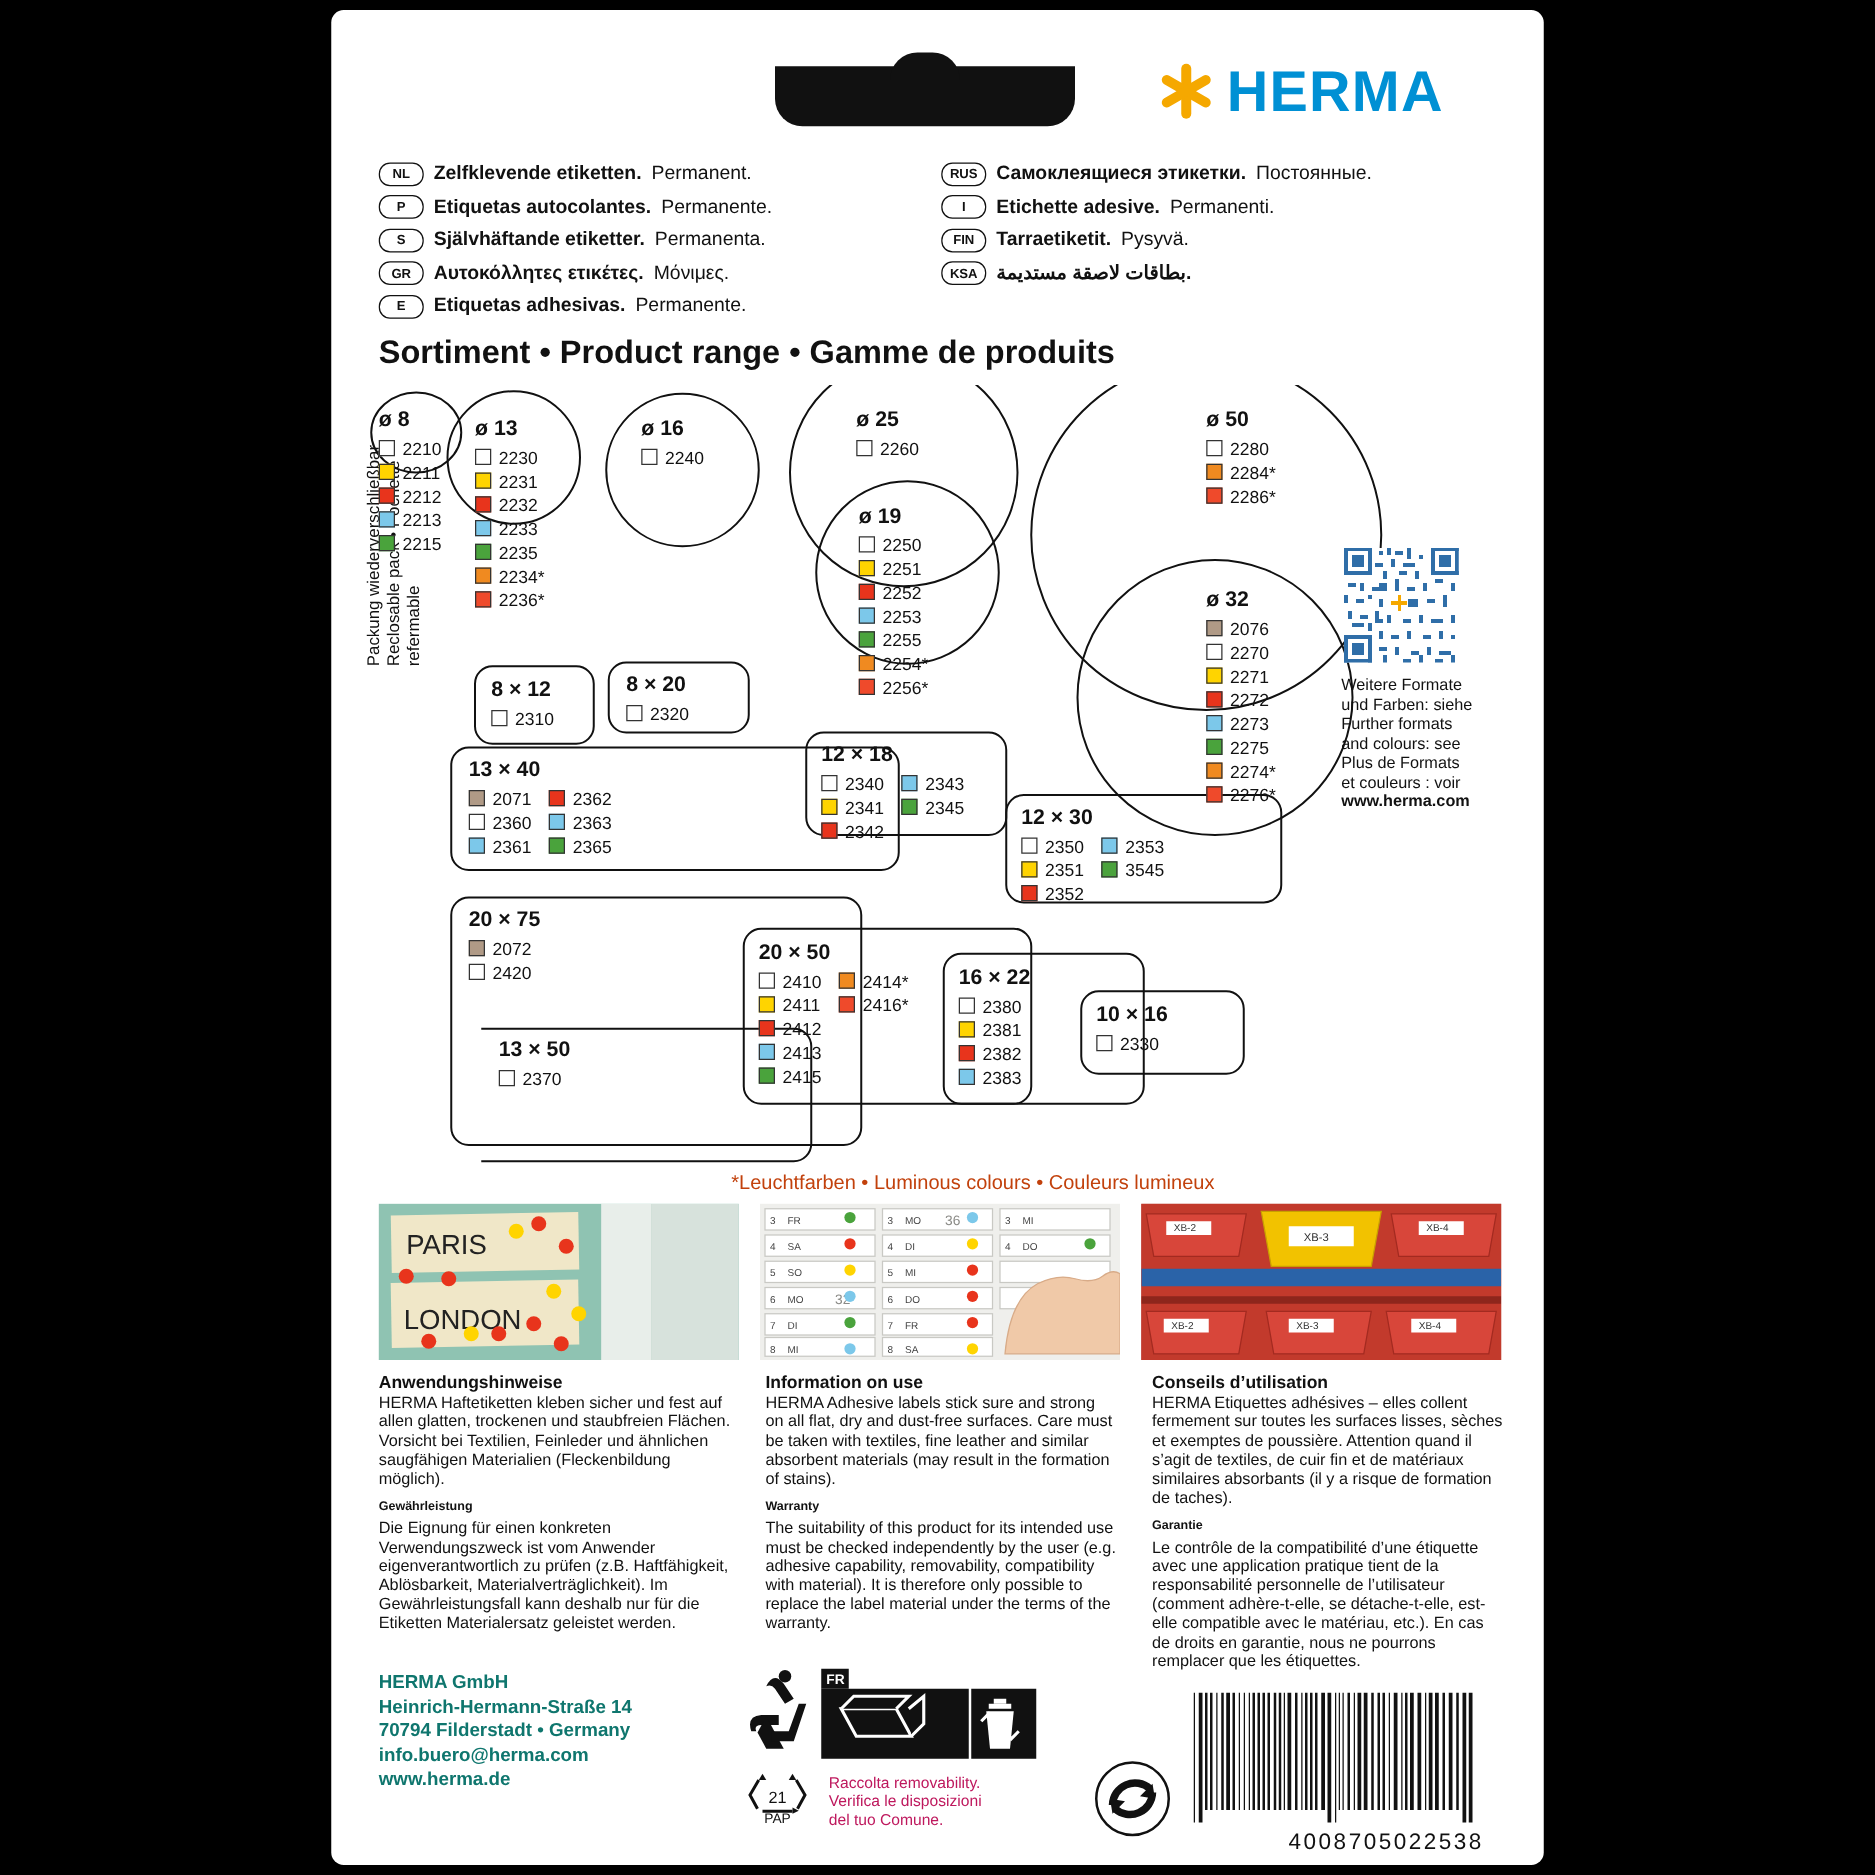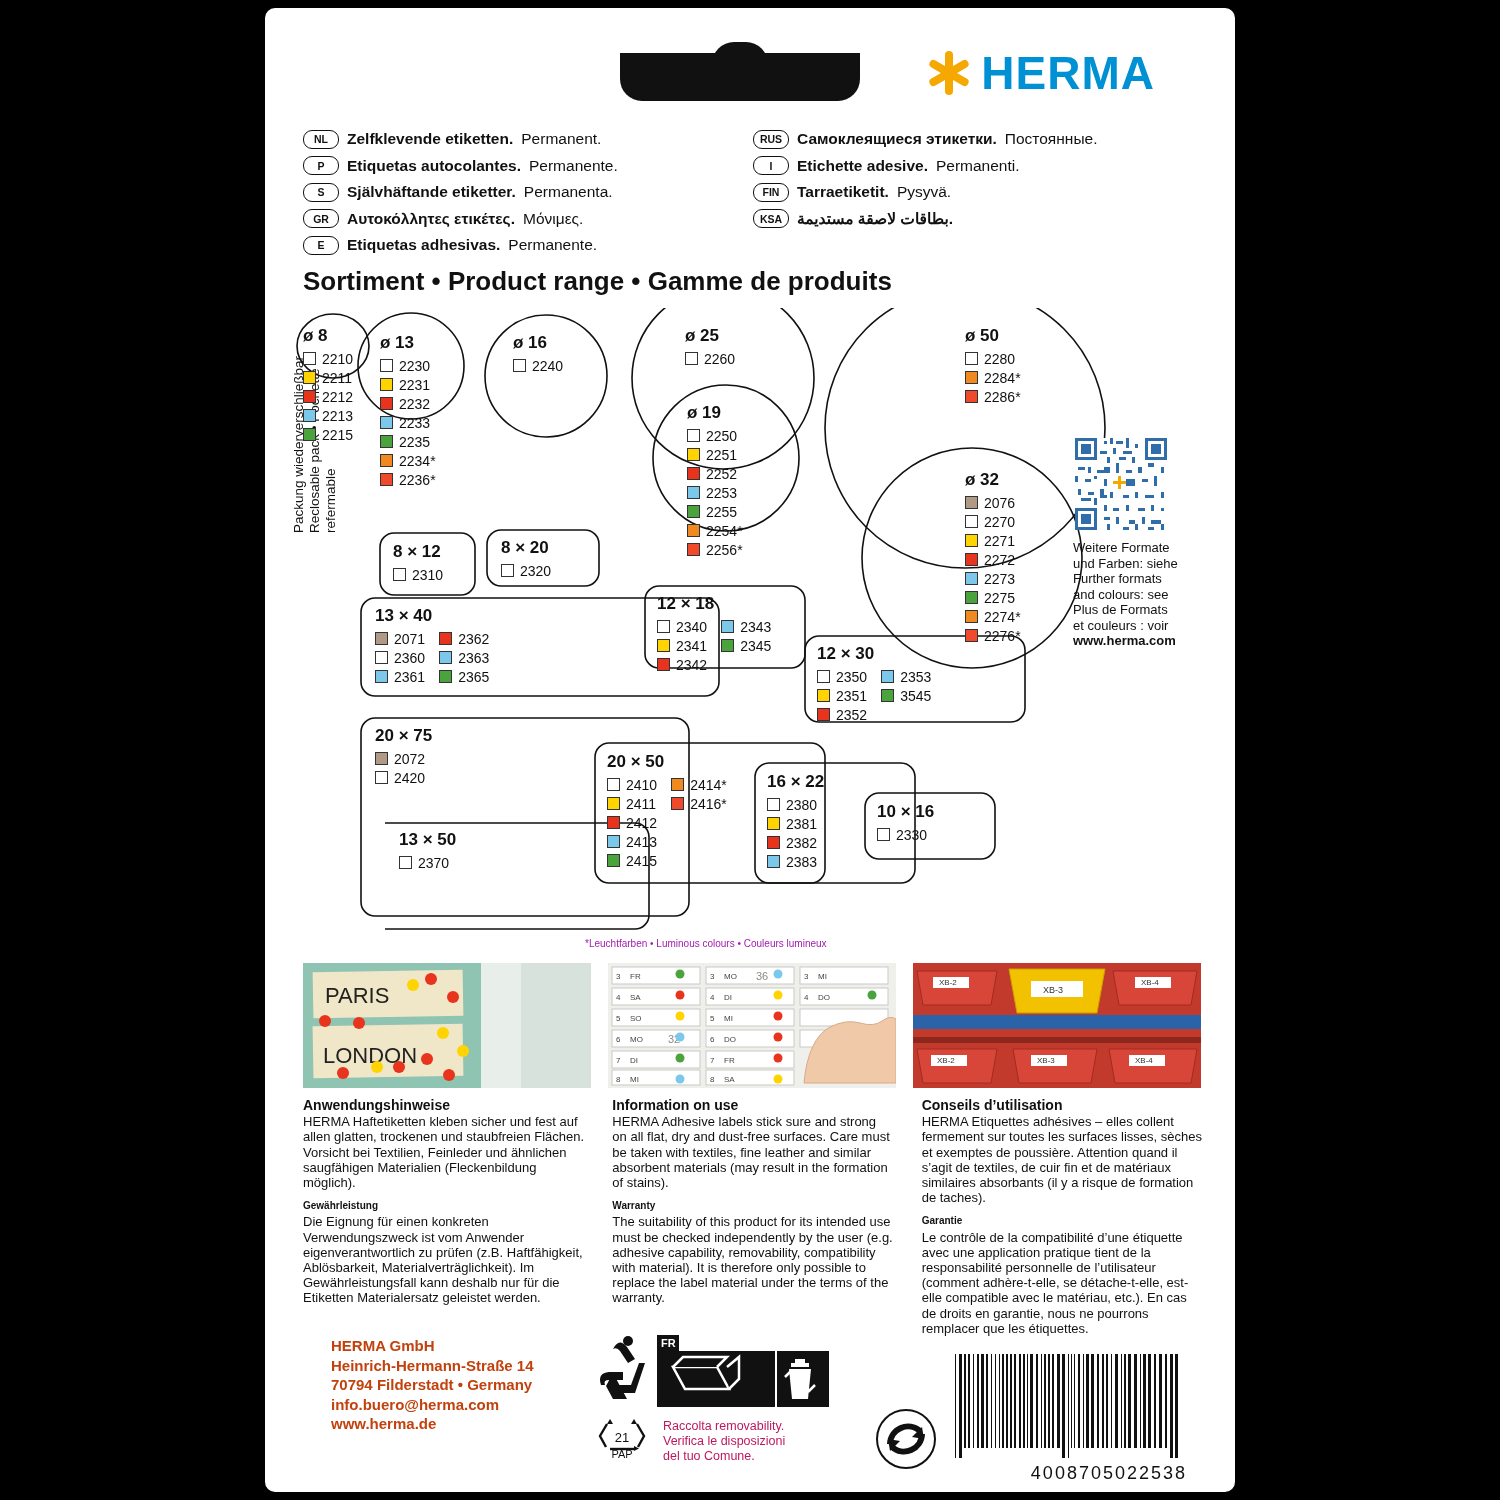--- a/index.html
+++ b/index.html
@@ -30,35 +30,35 @@
   .items{margin-top:3px;}
   .it{display:flex;align-items:center;gap:6px;height:19px;font-size:14px;color:#111;}
   .sw{width:13px;height:13px;border:1.2px solid #333;box-sizing:border-box;flex:none;}
   .twocol{display:flex;gap:14px;}
 
   .vert{position:absolute;left:26px;top:525px;width:200px;transform:rotate(-90deg);transform-origin:left top;font-size:13.5px;color:#111;line-height:16px;}
 
   .qr{position:absolute;left:810px;top:430px;width:92px;height:92px;}
   .qrnote{position:absolute;left:808px;top:532px;width:140px;font-size:13px;line-height:15.5px;color:#111;}
 
-  .lumnote{position:absolute;left:320px;top:930px;font-size:10px;color:#a21caf;}
+  .lumnote{position:absolute;left:320px;top:930px;font-size:16px;color:#c2410c;}
 
   .photos{position:absolute;left:38px;top:955px;width:900px;height:125px;display:flex;gap:17px;}
   .photo{width:288px;height:125px;overflow:hidden;position:relative;}
   .p1{background:linear-gradient(180deg,#b9d6cf 0%,#a9cfc6 100%);}
   .p2{background:#f2f2f0;}
   .p3{background:#b8342a;}
 
   .infocols{position:absolute;left:38px;top:1090px;width:900px;display:flex;gap:28px;font-size:13px;line-height:15.2px;color:#111;}
   .infocol{width:288px;}
   .infocol h4{margin:0 0 1px 0;font-size:14px;font-weight:bold;}
   .infocol h5{margin:8px 0 1px 0;font-size:10px;font-weight:bold;}
   .infocol p{margin:0;}
 
-  .addr{position:absolute;left:38px;top:1328px;font-size:15px;line-height:19.5px;color:#c2410c;font-weight:bold;margin-left:28px;}
+  .addr{position:absolute;left:38px;top:1328px;font-size:15px;line-height:19.5px;color:#0f766e;font-weight:bold;}
 
   .recycle{position:absolute;left:330px;top:1325px;width:270px;height:75px;}
   .pap{position:absolute;left:328px;top:1405px;width:300px;font-size:12.5px;line-height:15px;color:#be185d;}
   .greendot{position:absolute;left:600px;top:1405px;width:62px;height:62px;}
   .barcode{position:absolute;right:52px;bottom:28px;width:232px;height:110px;}
   .bcnum{position:absolute;right:48px;bottom:8px;font-size:18px;letter-spacing:2px;color:#111;font-family:"Liberation Sans",sans-serif;}
 </style>
 </head>
 <body>
 

